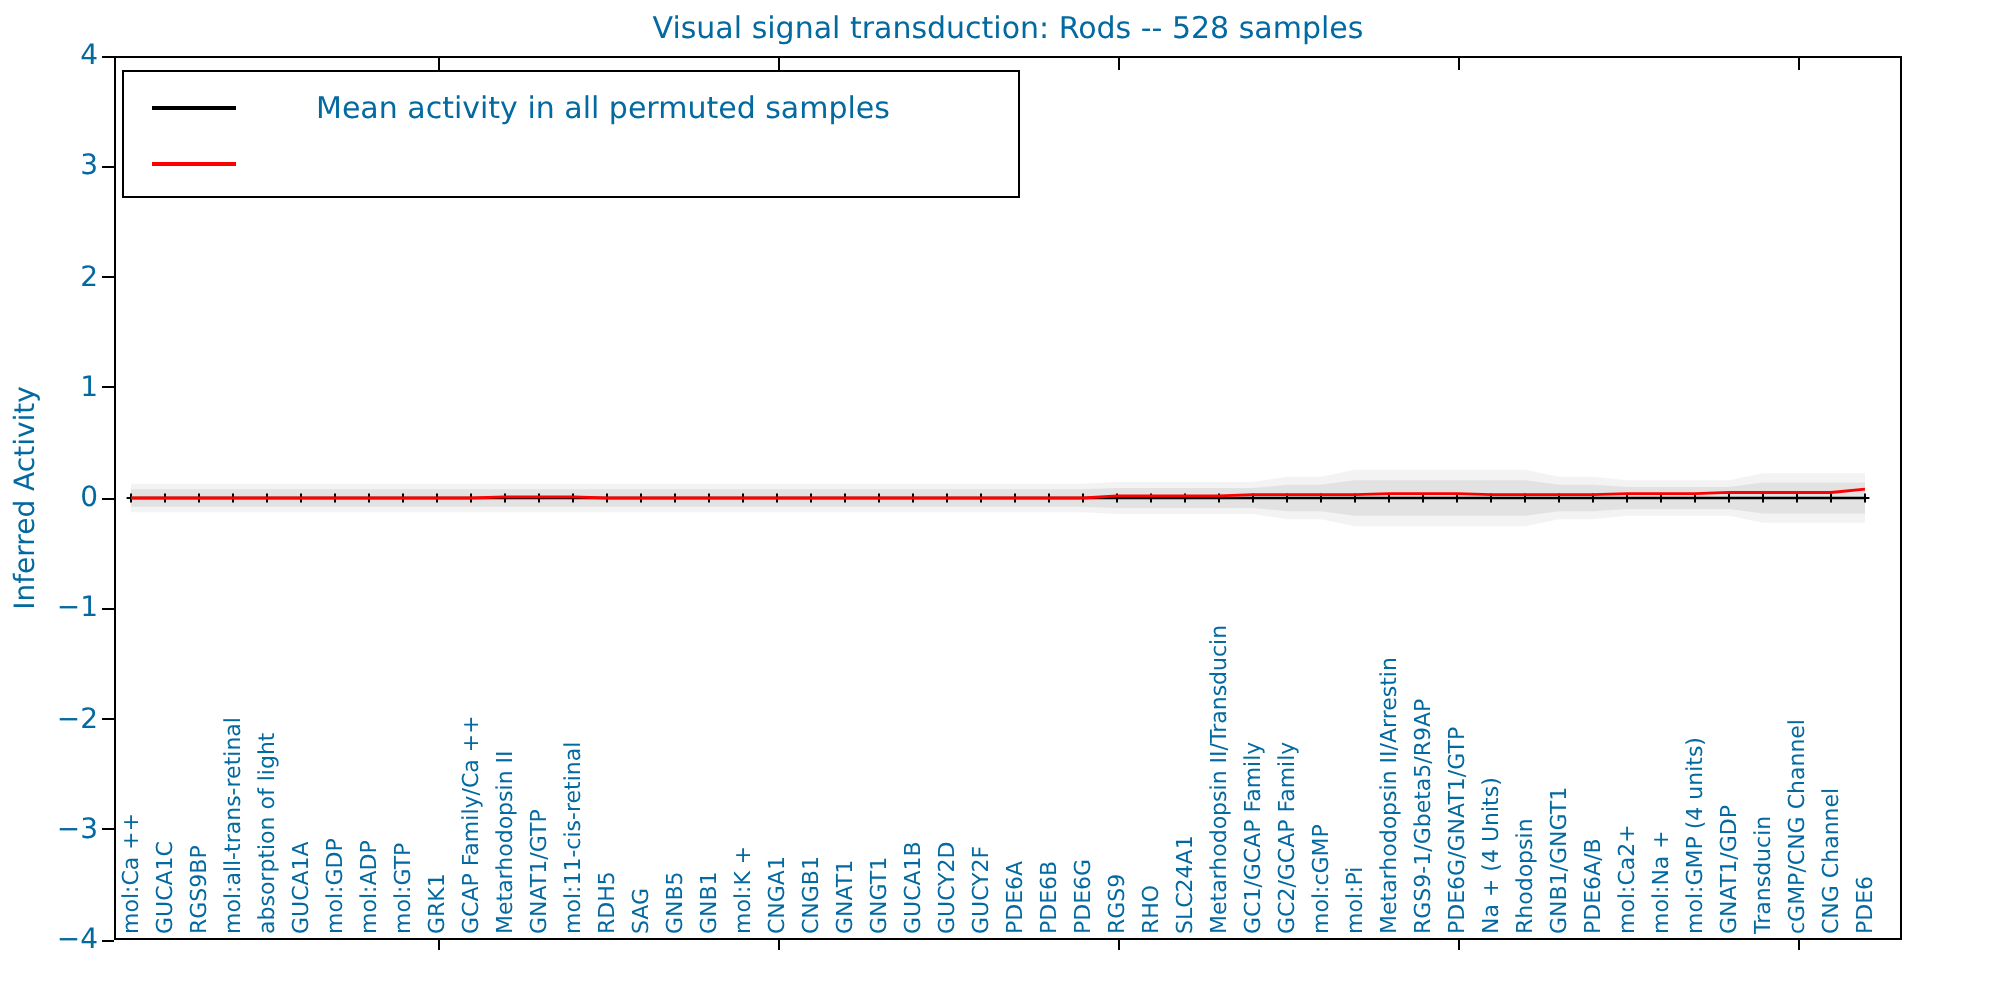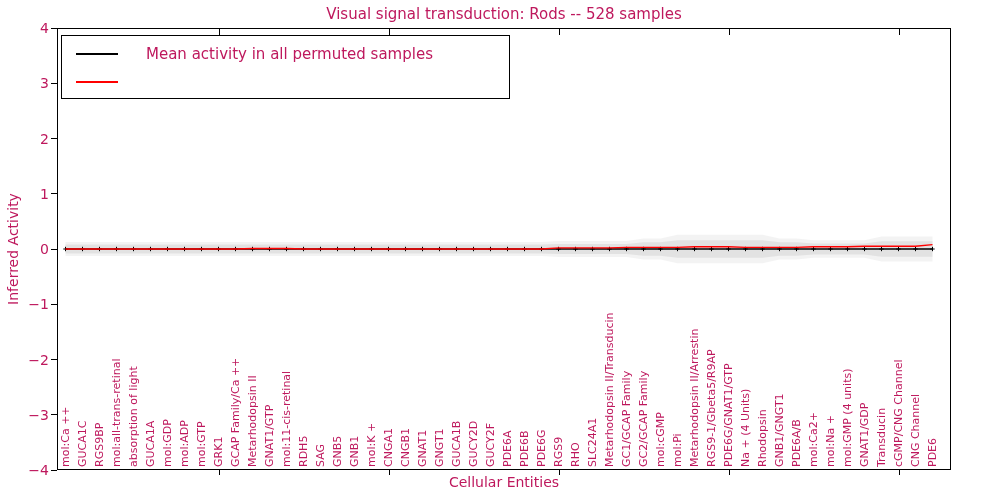--- a/index.html
+++ b/index.html
@@ -1,18 +1,18 @@
 <!DOCTYPE html>
 <html><head>
 <meta charset="utf-8">
 <style>
   html,body{margin:0;padding:0;background:#ffffff;}
   #fig{
     position:relative;width:1000px;height:500px;background:#ffffff;
-    font-family:"DejaVu Sans","Liberation Sans",sans-serif;color:#be185d;
+    font-family:"DejaVu Sans","Liberation Sans",sans-serif;color:#0369a1;
     overflow:hidden;
   }
   .plot-area{
     position:absolute;left:57px;top:28px;width:894px;height:442px;
     border:1px solid #000;box-sizing:border-box;background:#fff;
   }
   .title{
     position:absolute;left:57px;top:5px;width:894px;text-align:center;
     font-size:15px;white-space:nowrap;
   }
@@ -35,31 +35,30 @@
     transform:rotate(-90deg);transform-origin:0 100%;
   }
   .legend{
     position:absolute;left:61px;top:35px;width:449px;height:64px;
     border:1.5px solid #000;background:#fff;box-sizing:border-box;
   }
   .legend-row{position:absolute;left:0;height:28px;display:flex;align-items:center;}
   .legend-row.r0{top:4px;}
   .legend-row.r1{top:32px;}
   .legend-swatch{display:inline-block;width:42px;height:2px;margin-left:14px;flex:0 0 auto;}
-  .legend-text{margin-left:28px;font-size:15px;white-space:nowrap;}
+  .legend-text{margin-left:40px;font-size:15px;white-space:nowrap;}
   svg{position:absolute;left:0;top:0;overflow:visible;}
 </style>
 </head>
 <body>
 
 <div id="fig">
   <div class="title">Visual signal transduction: Rods -- 528 samples</div>
 
   <div class="ylabel">Inferred Activity</div>
-  <div class="xlabel">Cellular Entities</div>
 
   <div class="plot-area"></div>
 
   <div id="dyn">
       <div class="ytick-mark" style="left: 51px; top: 27.5px;"></div>
       <div class="ytick-label" style="left: 11px; top: 19px;">4</div>
       <div class="ytick-mark" style="left: 51px; top: 82.75px;"></div>
       <div class="ytick-label" style="left: 11px; top: 74.25px;">3</div>
       <div class="ytick-mark" style="left: 51px; top: 138px;"></div>
       <div class="ytick-label" style="left: 11px; top: 129.5px;">2</div>

